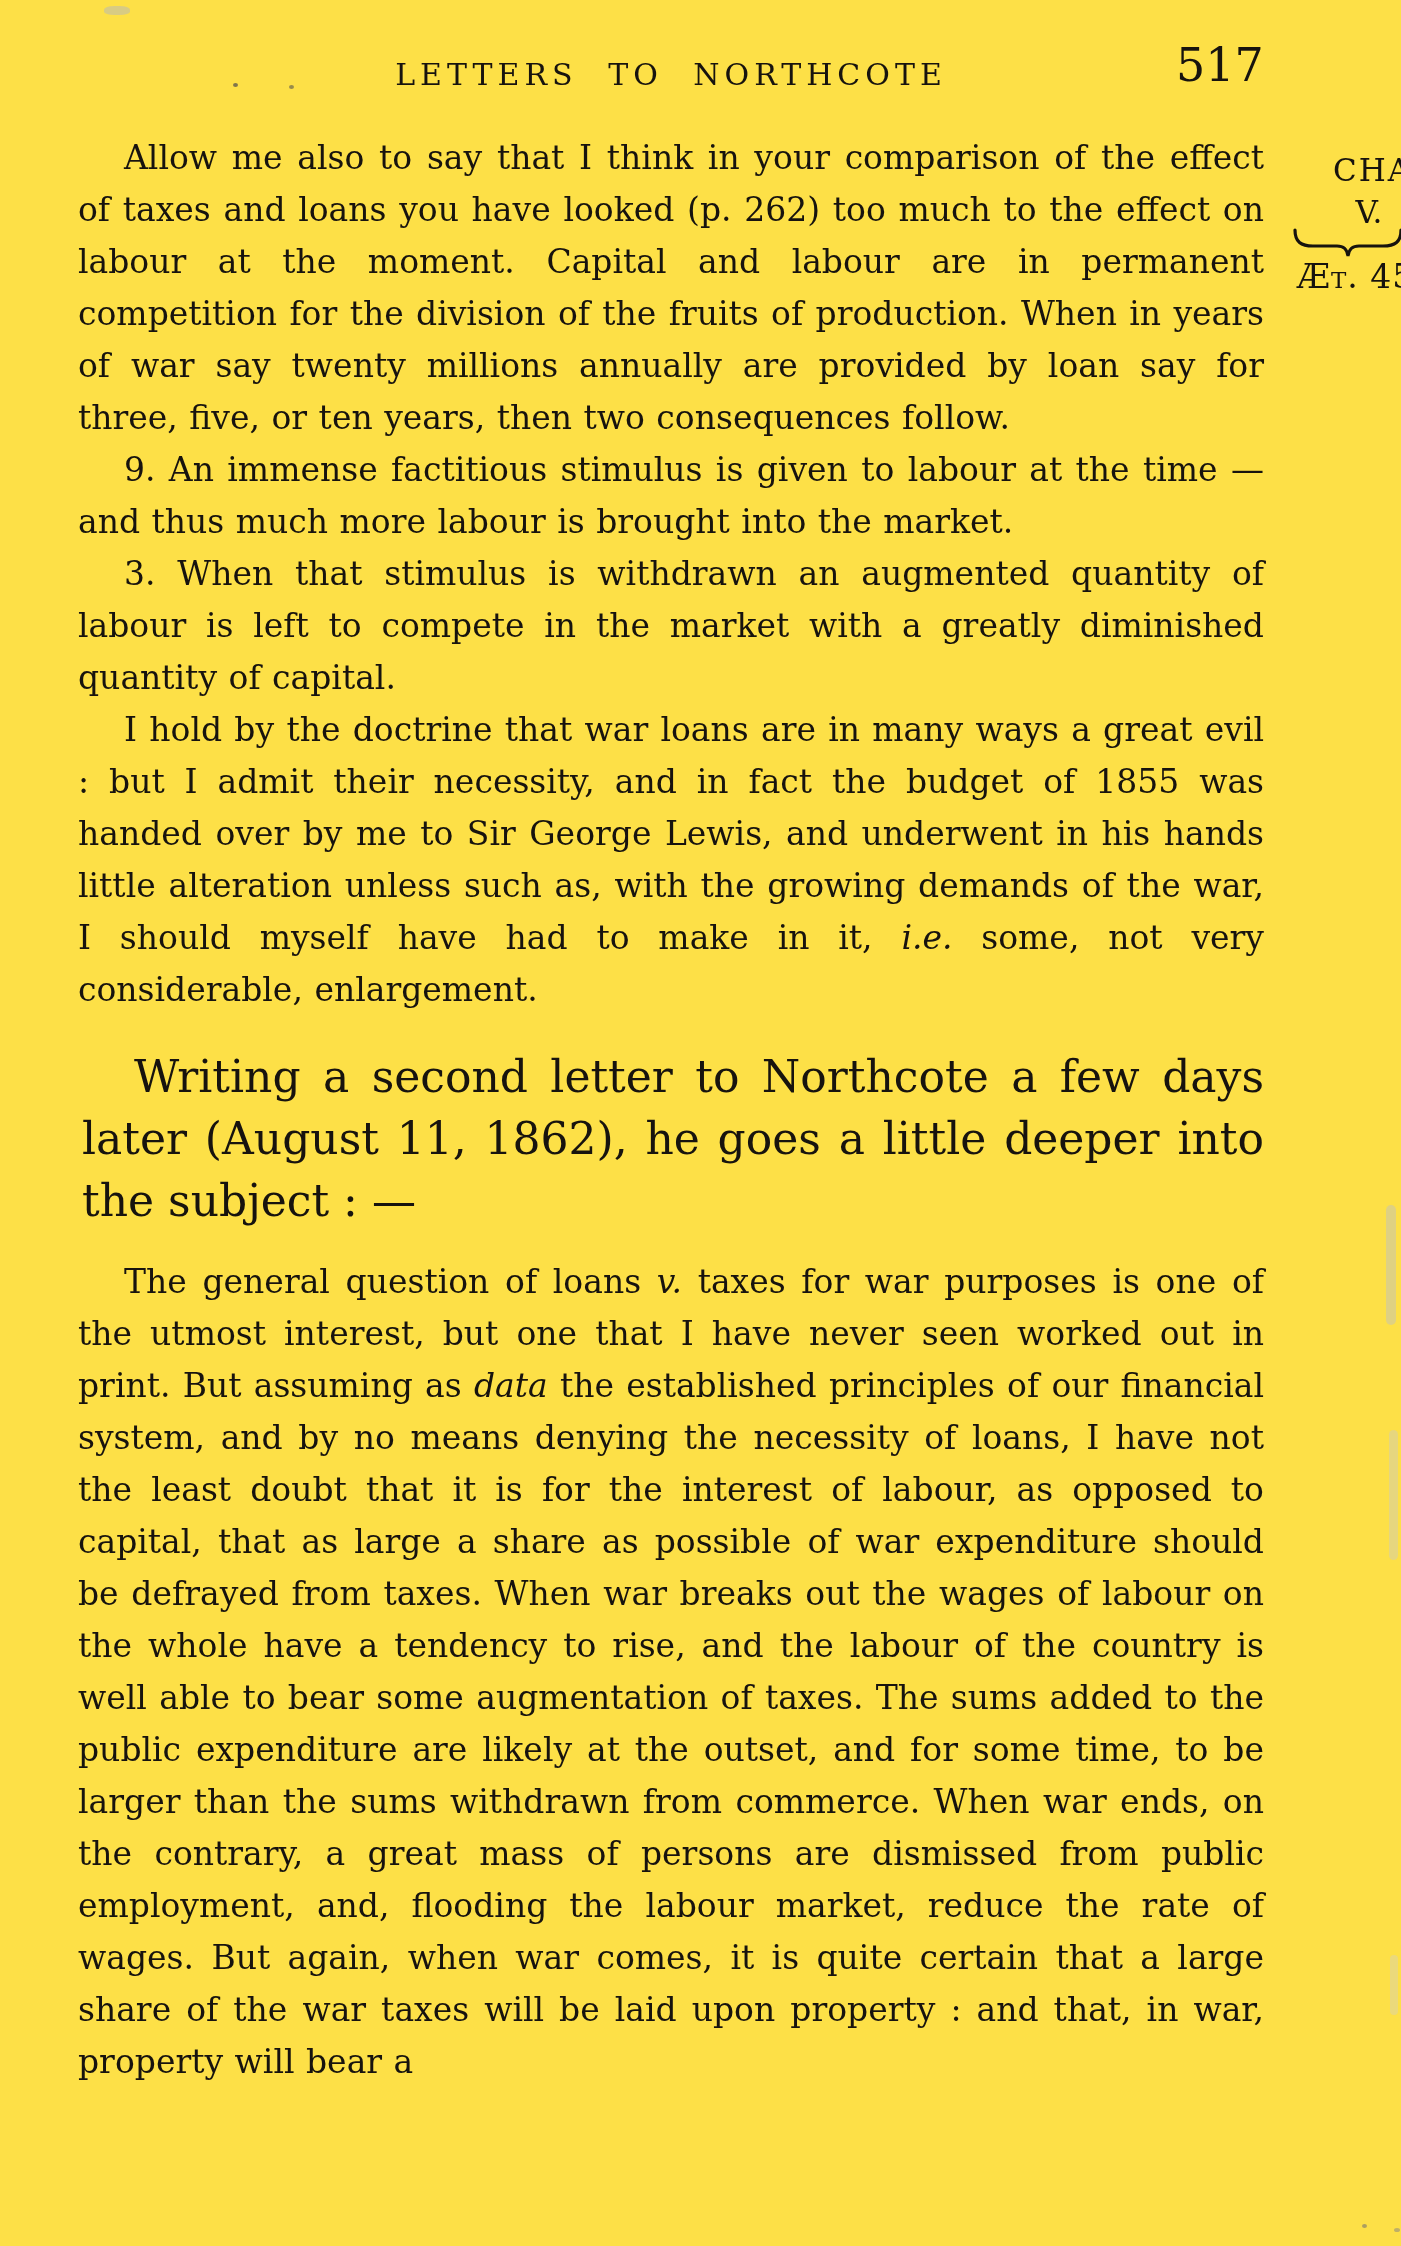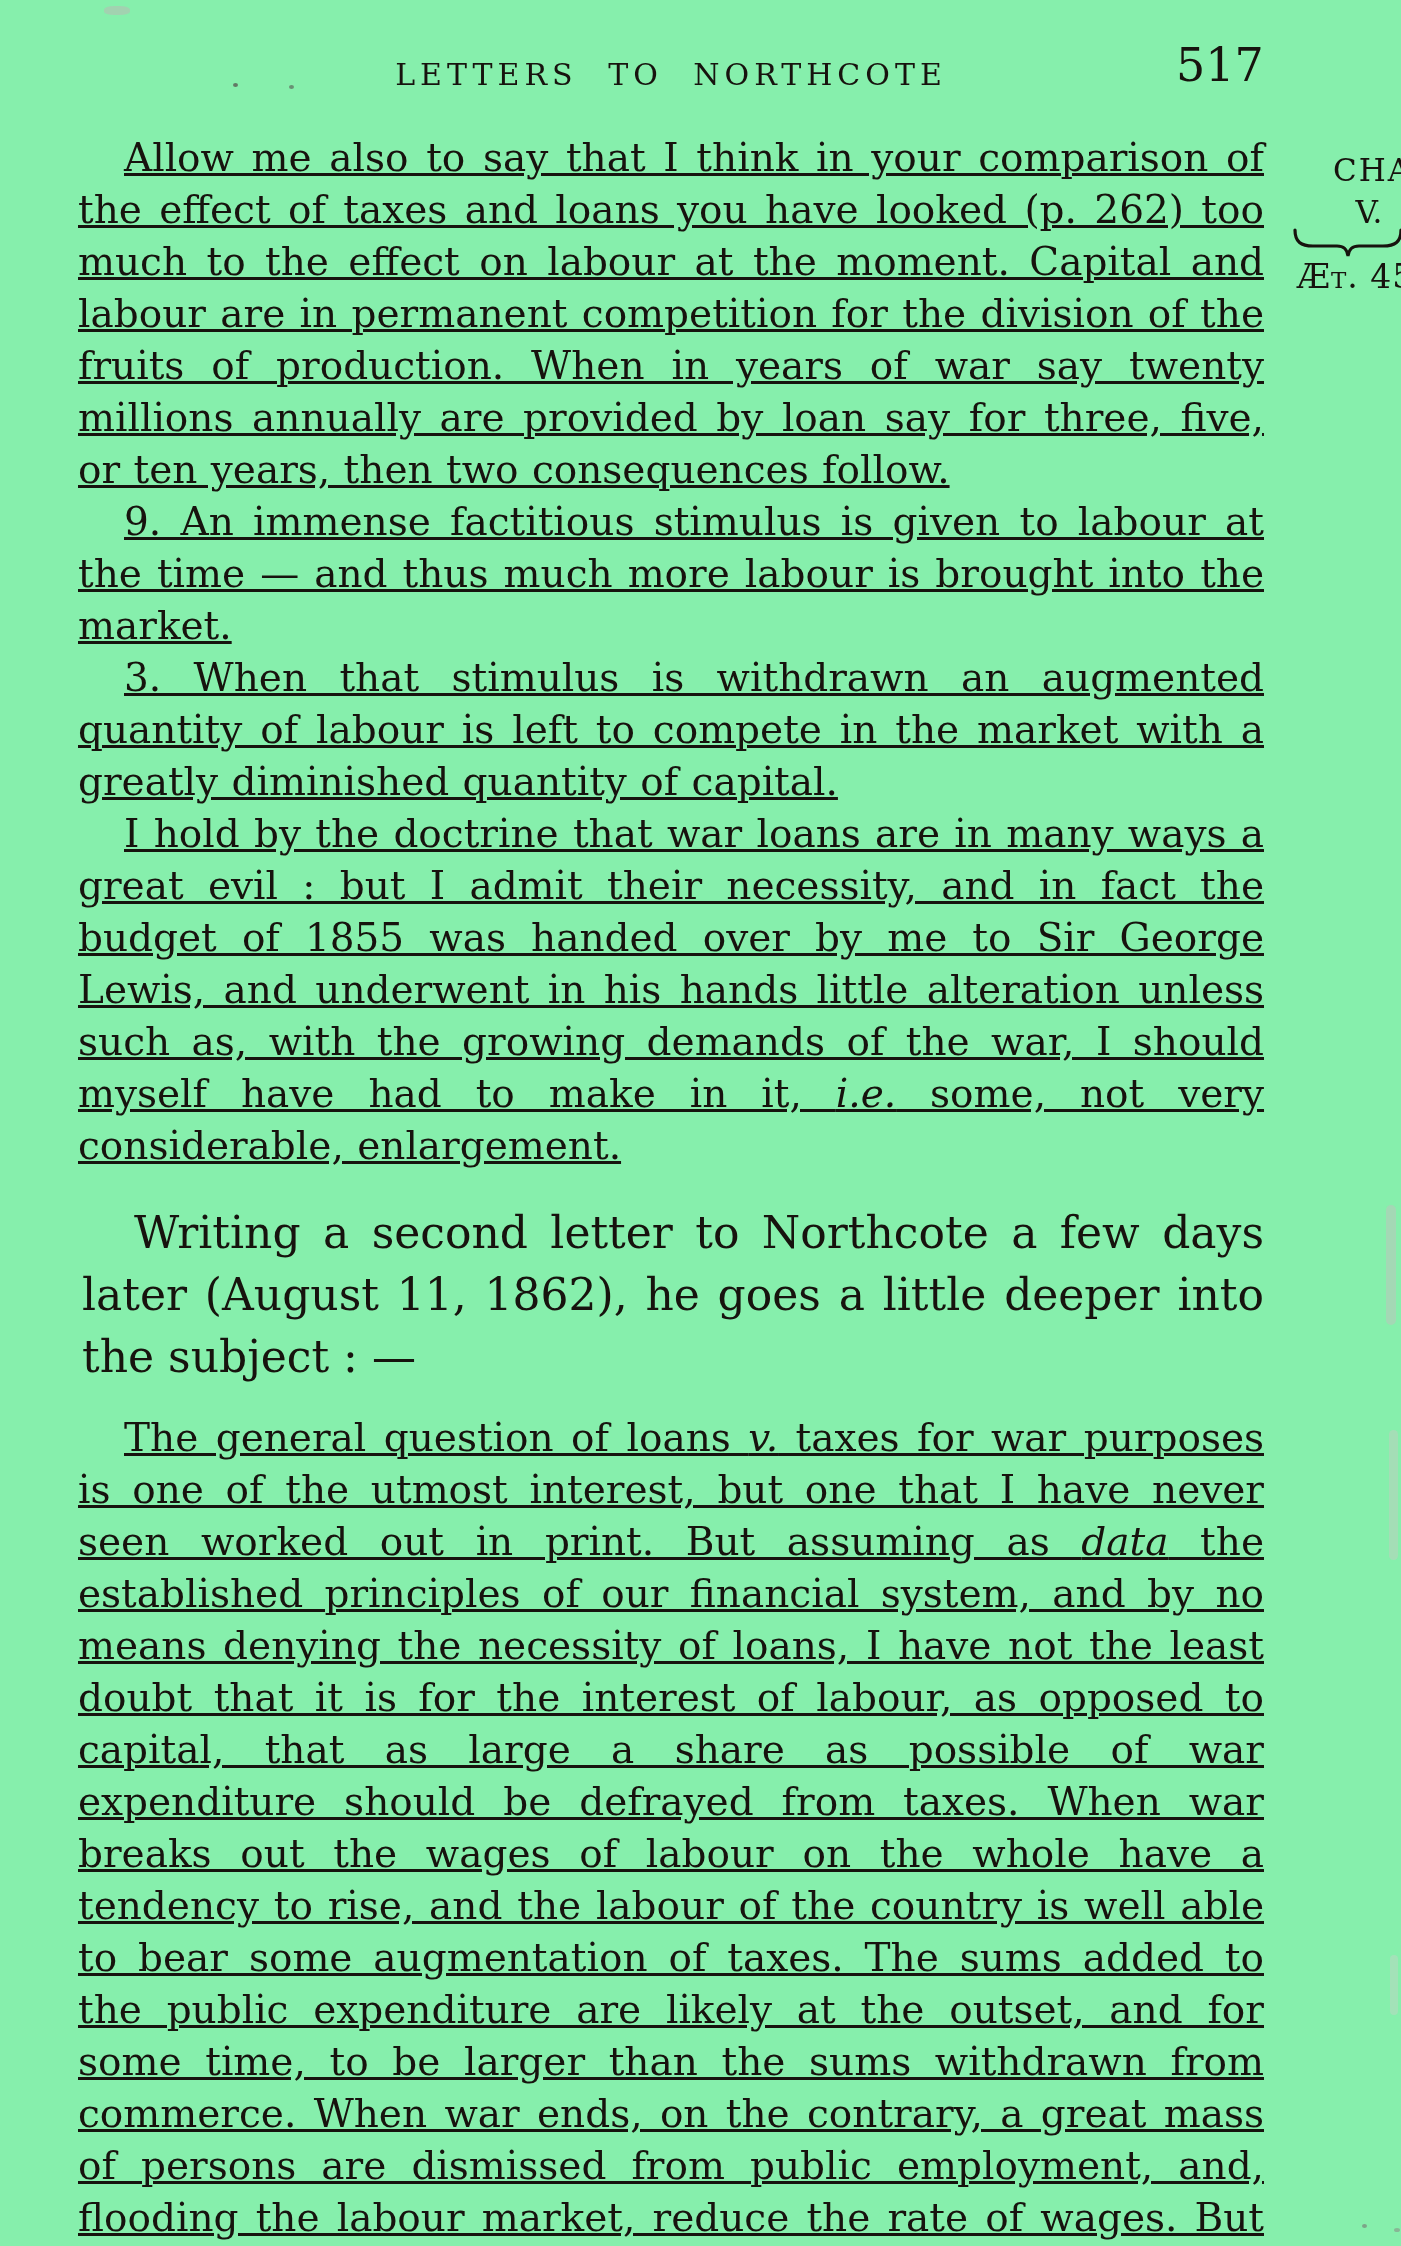--- a/index.html
+++ b/index.html
@@ -1,20 +1,20 @@
 <!DOCTYPE html>
 <html><head>
 <meta charset="utf-8">
 <style>
   html,body{margin:0;padding:0;background:#e8e8e6;}
   .page{
     position:relative;
     width:1401px;height:2246px;
     margin:0 auto;
-    background:#86efac;
+    background:#fde047;
     overflow:hidden;
     font-family:"DejaVu Serif","Liberation Serif",serif;
     color:#17130e;
   }
   
   .running-head{
     position:absolute;top:57px;left:78px;width:1186px;
     text-align:center;font-size:30px;letter-spacing:5px;word-spacing:16px;
     white-space:nowrap;
   }
@@ -22,24 +22,23 @@
     position:absolute;top:38px;left:1176px;
     font-size:46px;
     text-align:center;
   }
   
   .text-body{
     position:absolute;top:132px;left:78px;width:1186px;
   }
   .text-body p{margin:0;}
   p.quote{
-    font-size:39px;line-height:52px;
+    font-size:33px;line-height:52px;
     text-align:justify;text-indent:46px;
     word-spacing:1px;
-    text-decoration:underline;
   }
   p.narration{
     margin:30px 0 24px 4px;
     font-size:44px;line-height:62px;
     text-align:justify;text-indent:52px;
   }
   .it{font-style:italic;}
   
   .chap-label{
     position:absolute;top:152px;left:1333px;

